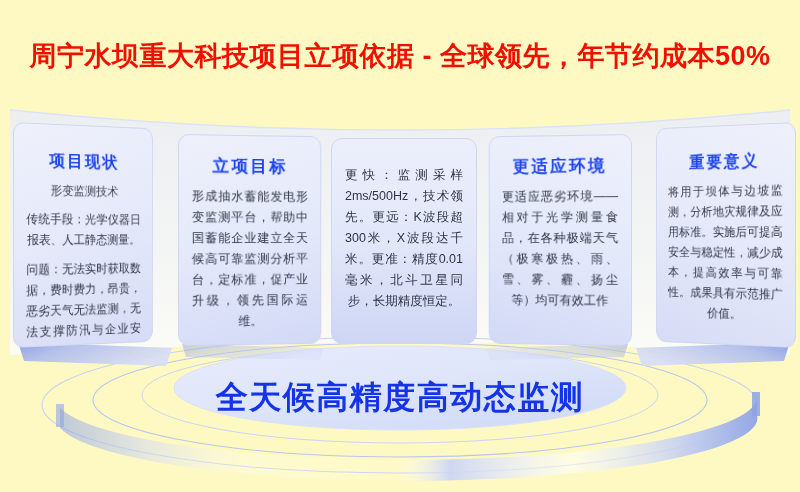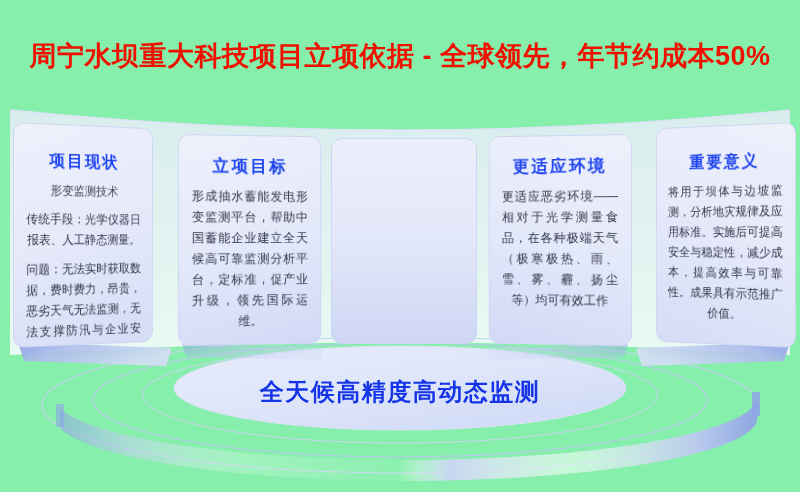--- a/index.html
+++ b/index.html
@@ -3,21 +3,21 @@
 <meta charset="utf-8">
 <style>
   html,body{margin:0;padding:0;}
   body{
     width:800px;height:492px;
     background:#ffffff;
     font-family:"Liberation Sans","DejaVu Sans",sans-serif;
     overflow:hidden;
     position:relative;
   }
-  #stage{position:absolute;left:0;top:0;width:800px;height:492px;overflow:hidden;background:#86efac;}
+  #stage{position:absolute;left:0;top:0;width:800px;height:492px;overflow:hidden;background:#fef9c3;}
 
   
   .title{
     position:absolute;left:0;top:39px;width:800px;
     text-align:center;
     font-size:27px;font-weight:bold;
     color:#F01000;
     letter-spacing:0.5px;
     white-space:nowrap;
     line-height:34px;
@@ -92,21 +92,21 @@
     background:linear-gradient(200deg,#eef1fb 0%,#e6eafa 45%,#d6dcf6 100%);
     transform:perspective(760px) rotateY(-17deg);
     transform-origin:right center;
   }
   #card5 .pad{padding-top:26px;}
 
   
   .banner-text{
     position:absolute;left:0;top:376px;width:800px;
     text-align:center;
-    font-size:24px;font-weight:bold;
+    font-size:32px;font-weight:bold;
     color:#1534E8;
     letter-spacing:1.5px;
     white-space:nowrap;
   }
 </style>
 </head>
 <body>
 
 <div id="stage">
 
@@ -187,20 +187,21 @@
 
   <div class="card" id="card2">
     <div class="card-inner pad">
       <div class="card-title">立项目标</div>
       <div class="card-body">形成抽水蓄能发电形变监测平台，帮助中国蓄能企业建立全天候高可靠监测分析平台，定标准，促产业升级，领先国际运维。</div>
     </div>
   </div>
 
   <div class="card" id="card3">
     <div class="card-inner pad">
+      <div class="card-body">更快：监测采样2ms/500Hz，技术领先。更远：K波段超300米，X波段达千米。更准：精度0.01毫米，北斗卫星同步，长期精度恒定。</div>
     </div>
   </div>
 
   <div class="card" id="card4">
     <div class="card-inner pad">
       <div class="card-title">更适应环境</div>
       <div class="card-body">更适应恶劣环境——相对于光学测量食品，在各种极端天气（极寒极热、雨、雪、雾、霾、扬尘等）均可有效工作</div>
     </div>
   </div>
 

